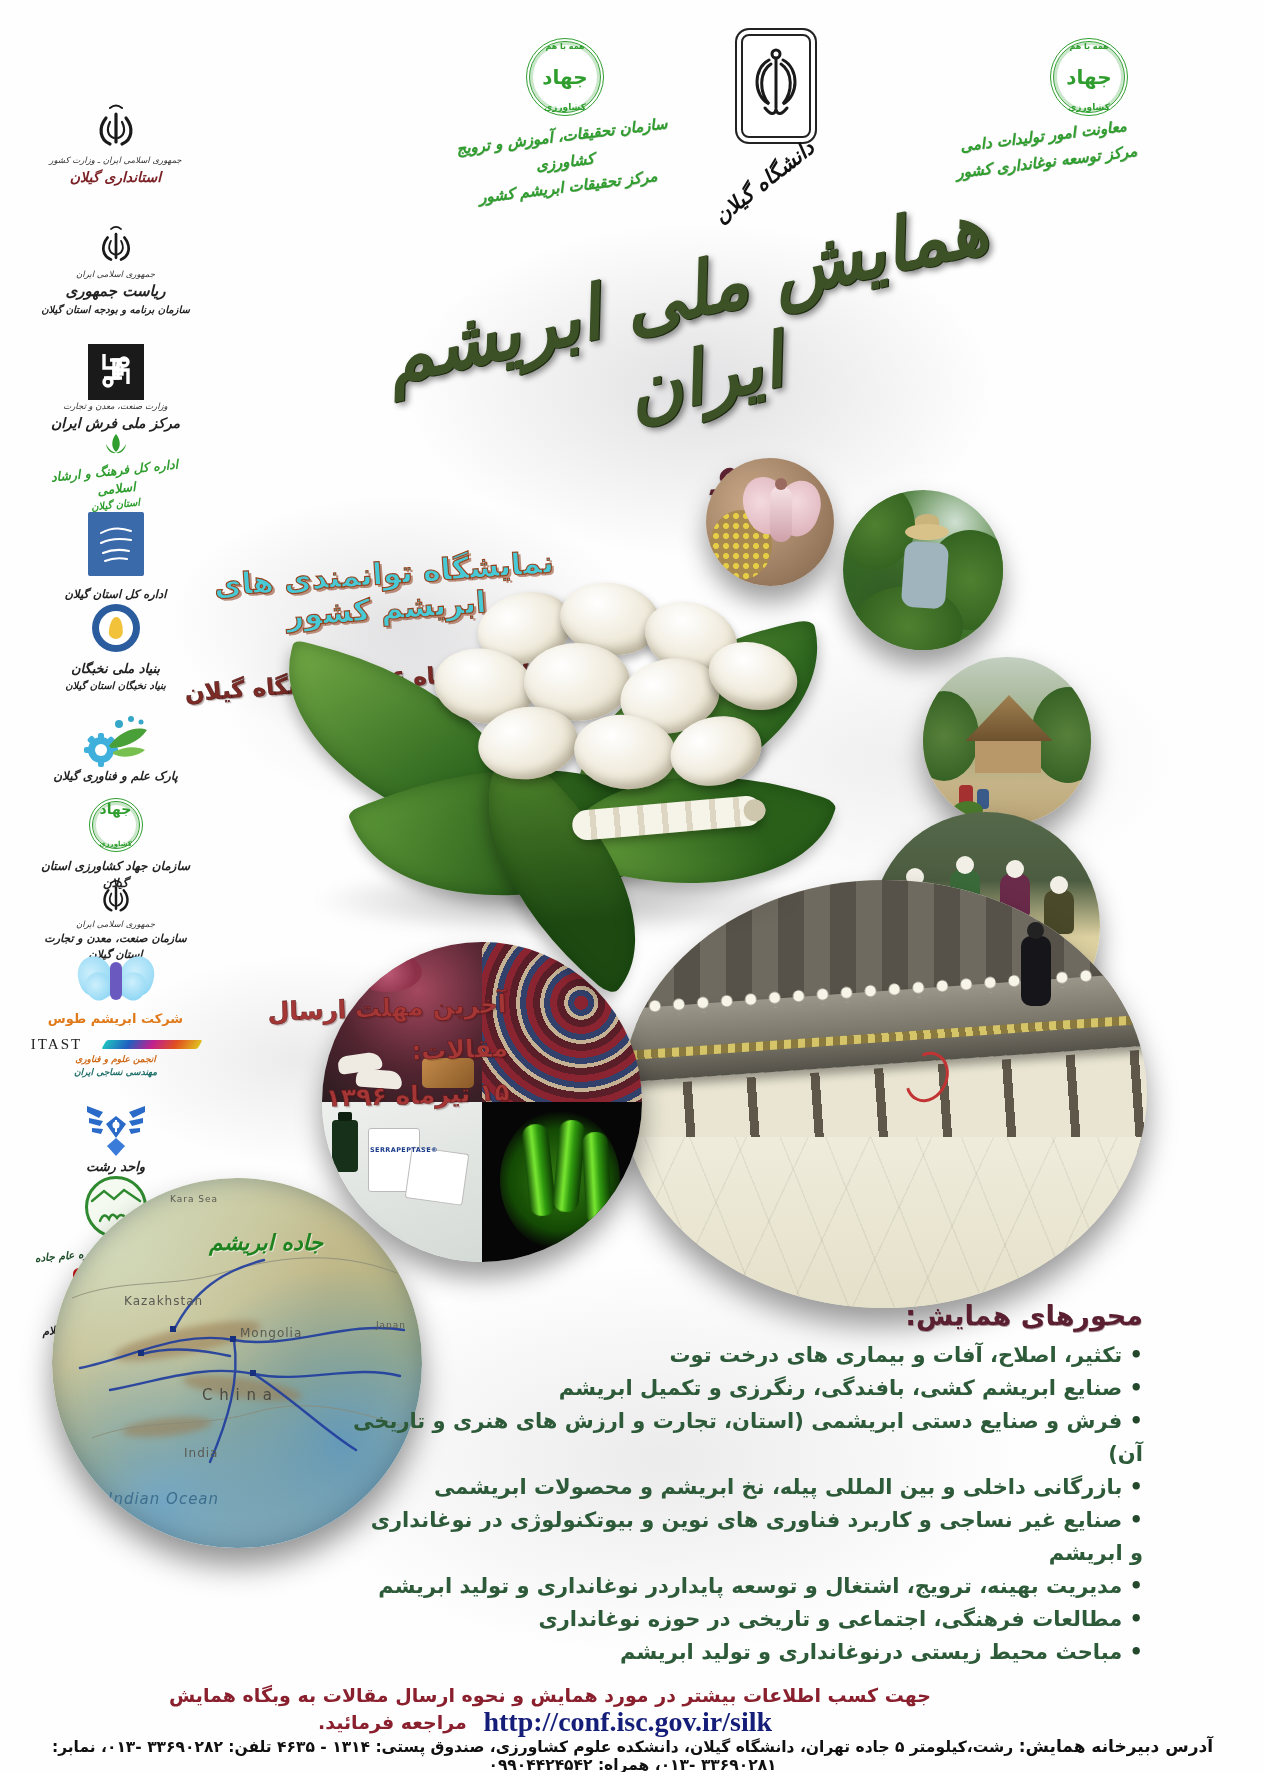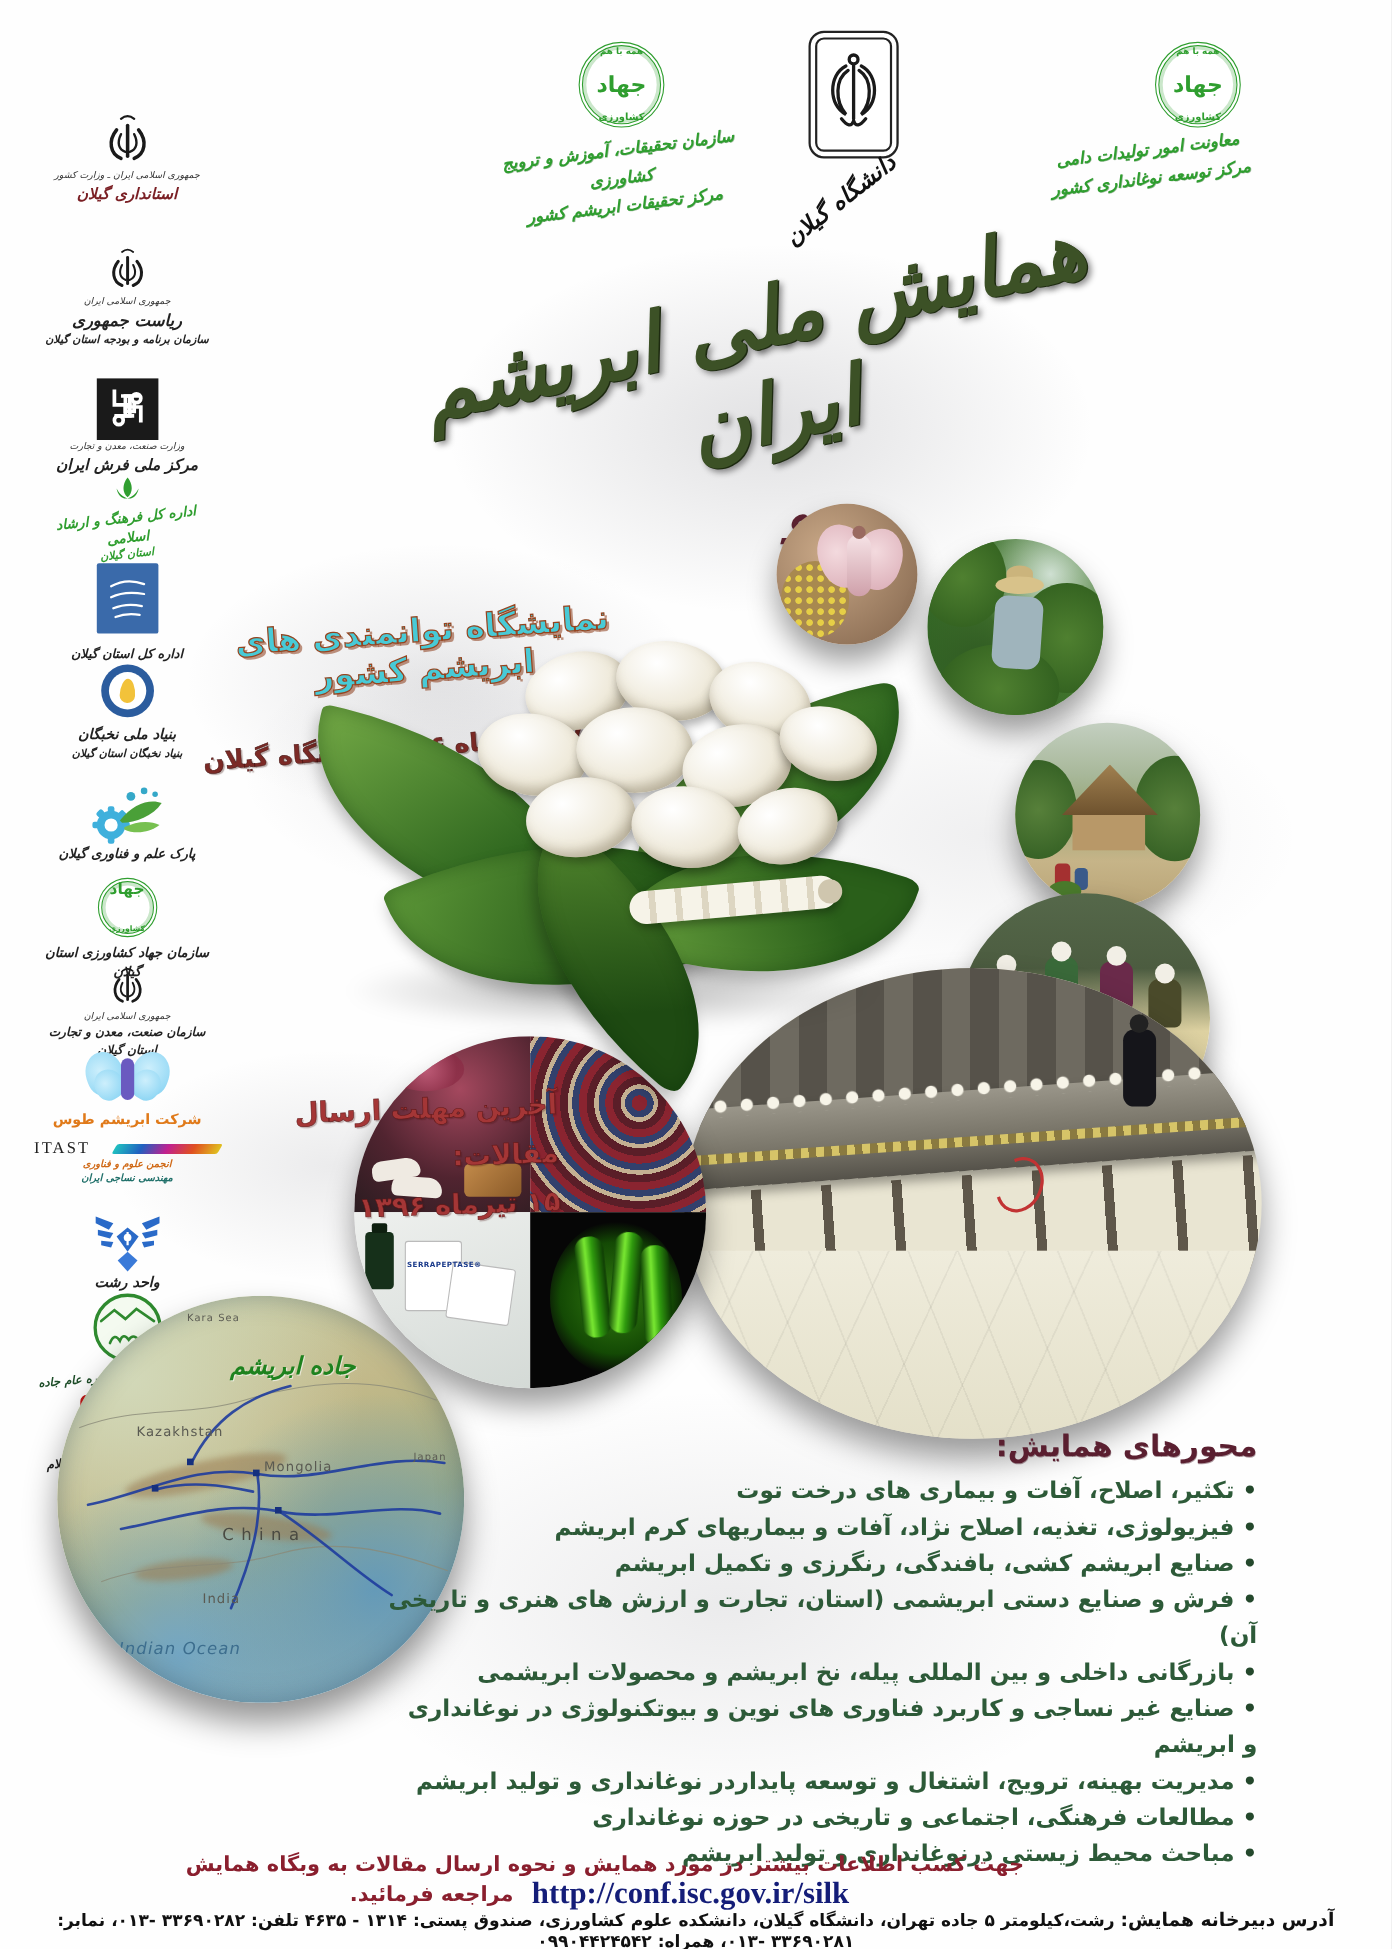--- a/index.html
+++ b/index.html
@@ -554,21 +554,20 @@
 
   <div class="abs deadline rtl">
     <div>آخرین مهلت ارسال مقالات:</div>
     <div>۱۵ تیرماه ۱۳۹۶</div>
   </div>
 
   <div class="abs topics rtl">
     <div class="topics-heading">محورهای همایش:</div>
     <ul class="topics-list">
       <li>تکثیر، اصلاح، آفات و بیماری های درخت توت</li>
-      <li>فیزیولوژی، تغذیه، اصلاح نژاد، آفات و بیماریهای کرم ابریشم</li>
       <li>صنایع ابریشم کشی، بافندگی، رنگرزی و تکمیل ابریشم</li>
       <li>فرش و صنایع دستی ابریشمی (استان، تجارت و ارزش های هنری و تاریخی آن)</li>
       <li>بازرگانی داخلی و بین المللی پیله، نخ ابریشم و محصولات ابریشمی</li>
       <li>صنایع غیر نساجی و کاربرد فناوری های نوین و بیوتکنولوژی در نوغانداری و ابریشم</li>
       <li>مدیریت بهینه، ترویج، اشتغال و توسعه پایداردر نوغانداری و تولید ابریشم</li>
       <li>مطالعات فرهنگی، اجتماعی و تاریخی در حوزه نوغانداری</li>
       <li>مباحث محیط زیستی درنوغانداری و تولید ابریشم</li>
     </ul>
   </div>
 

